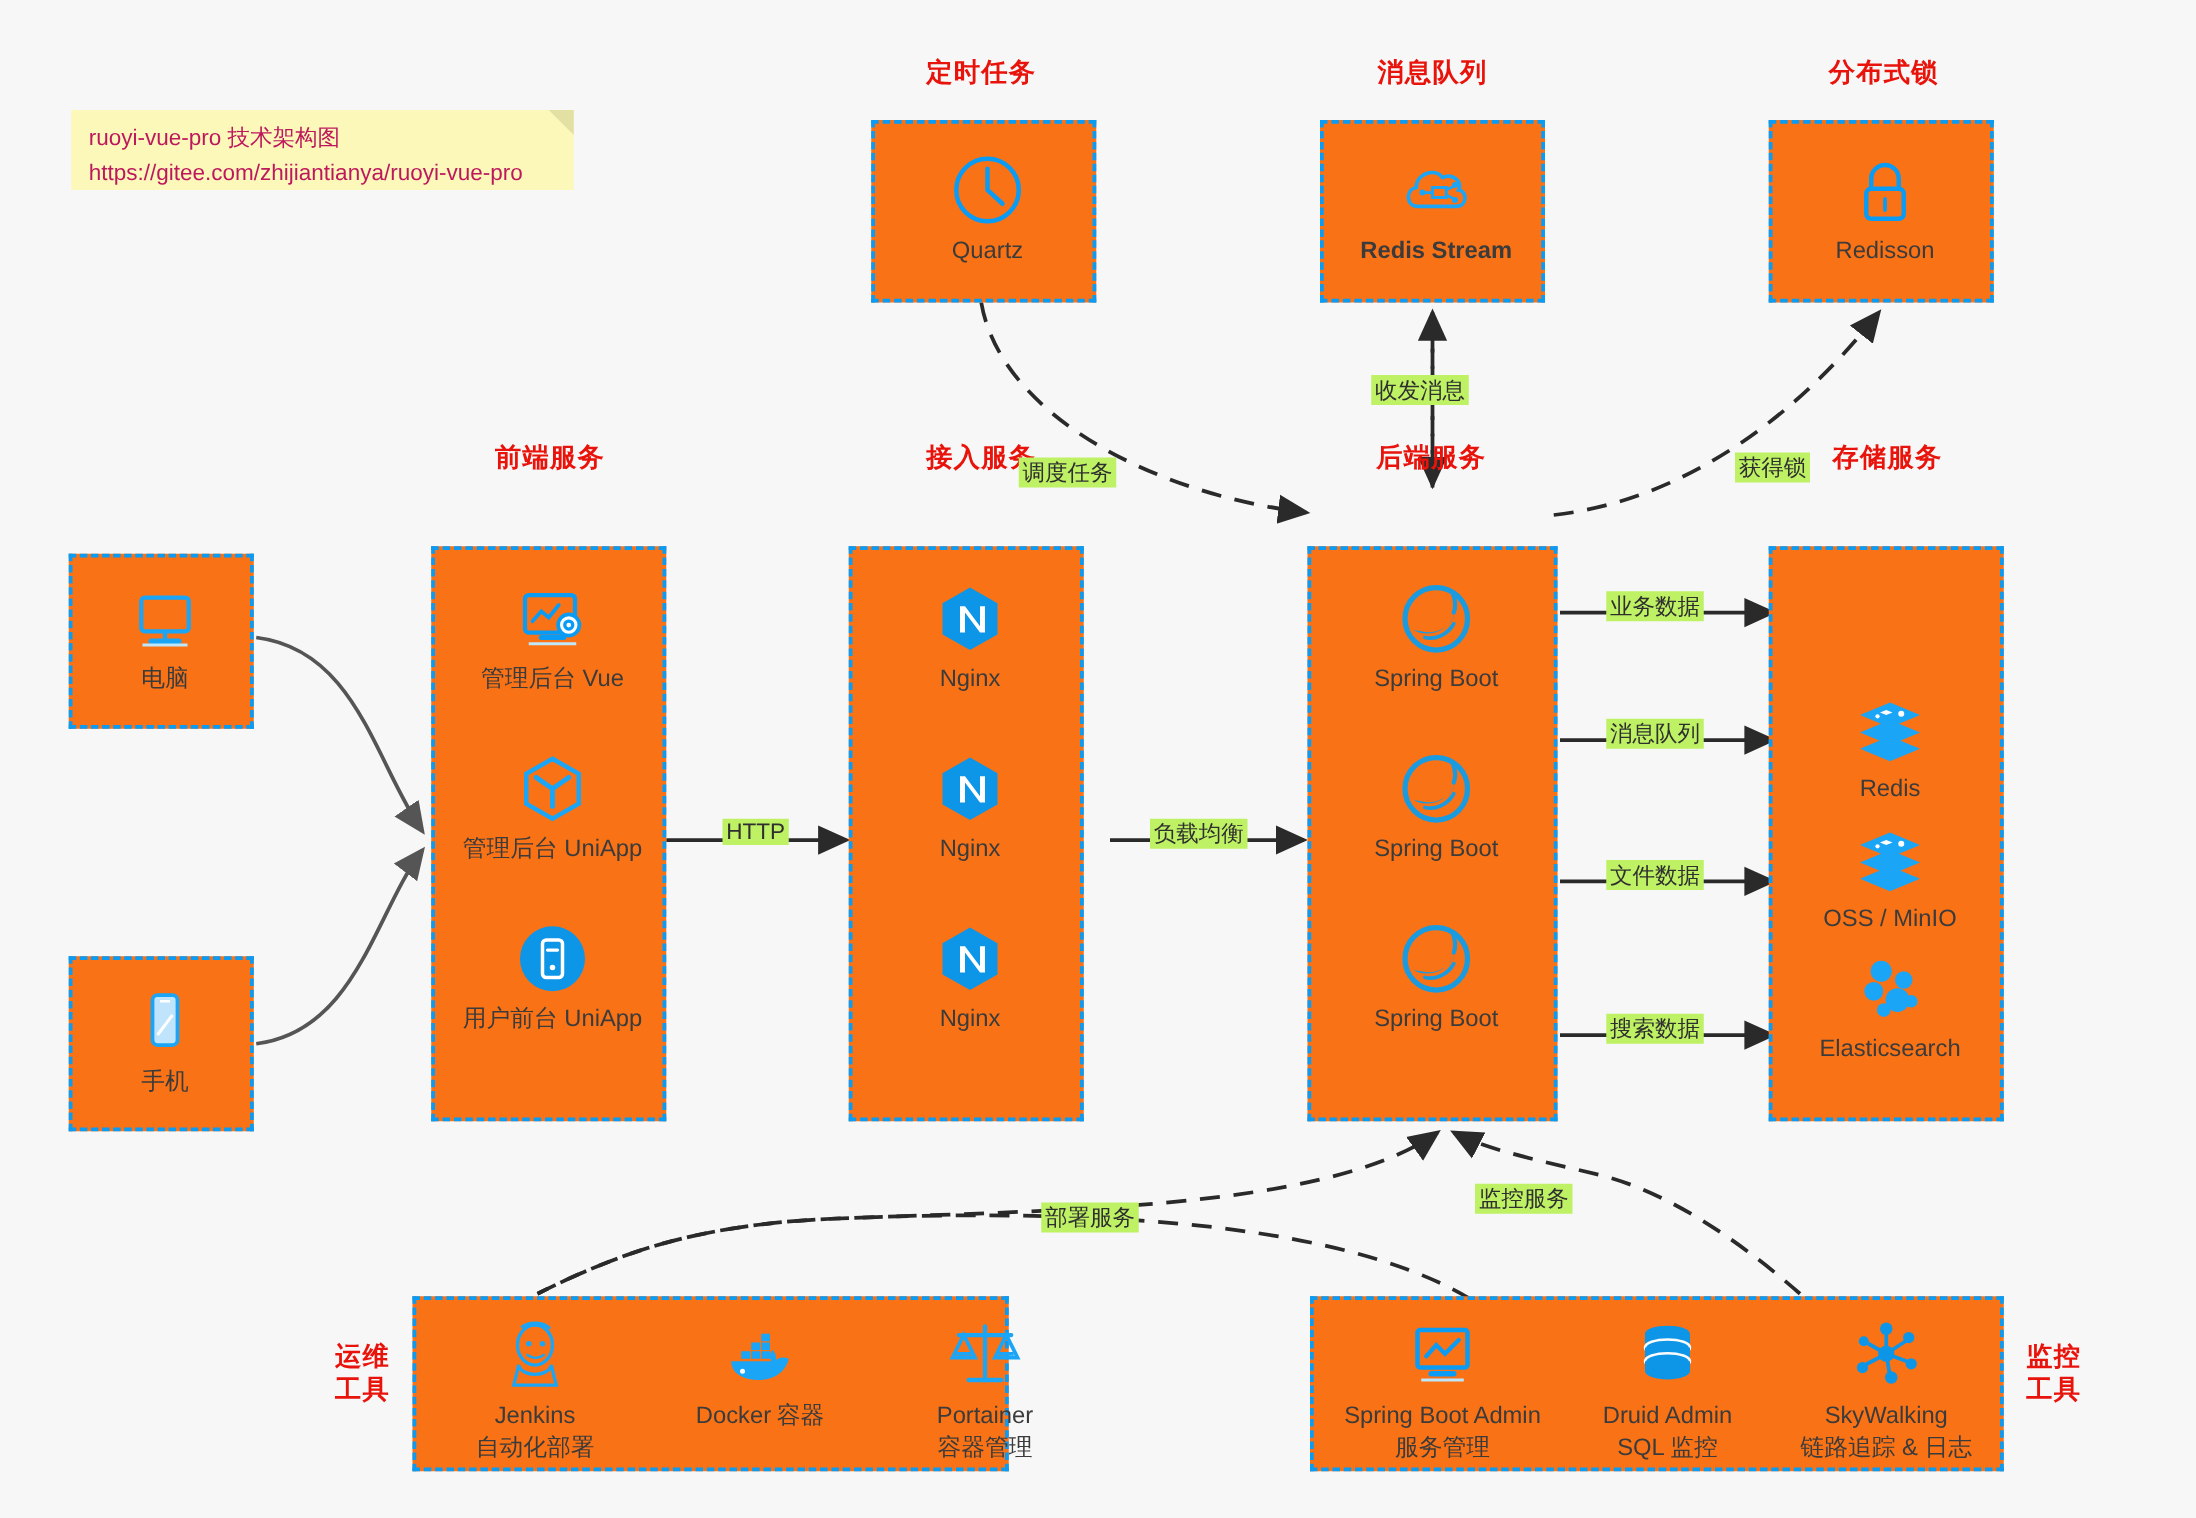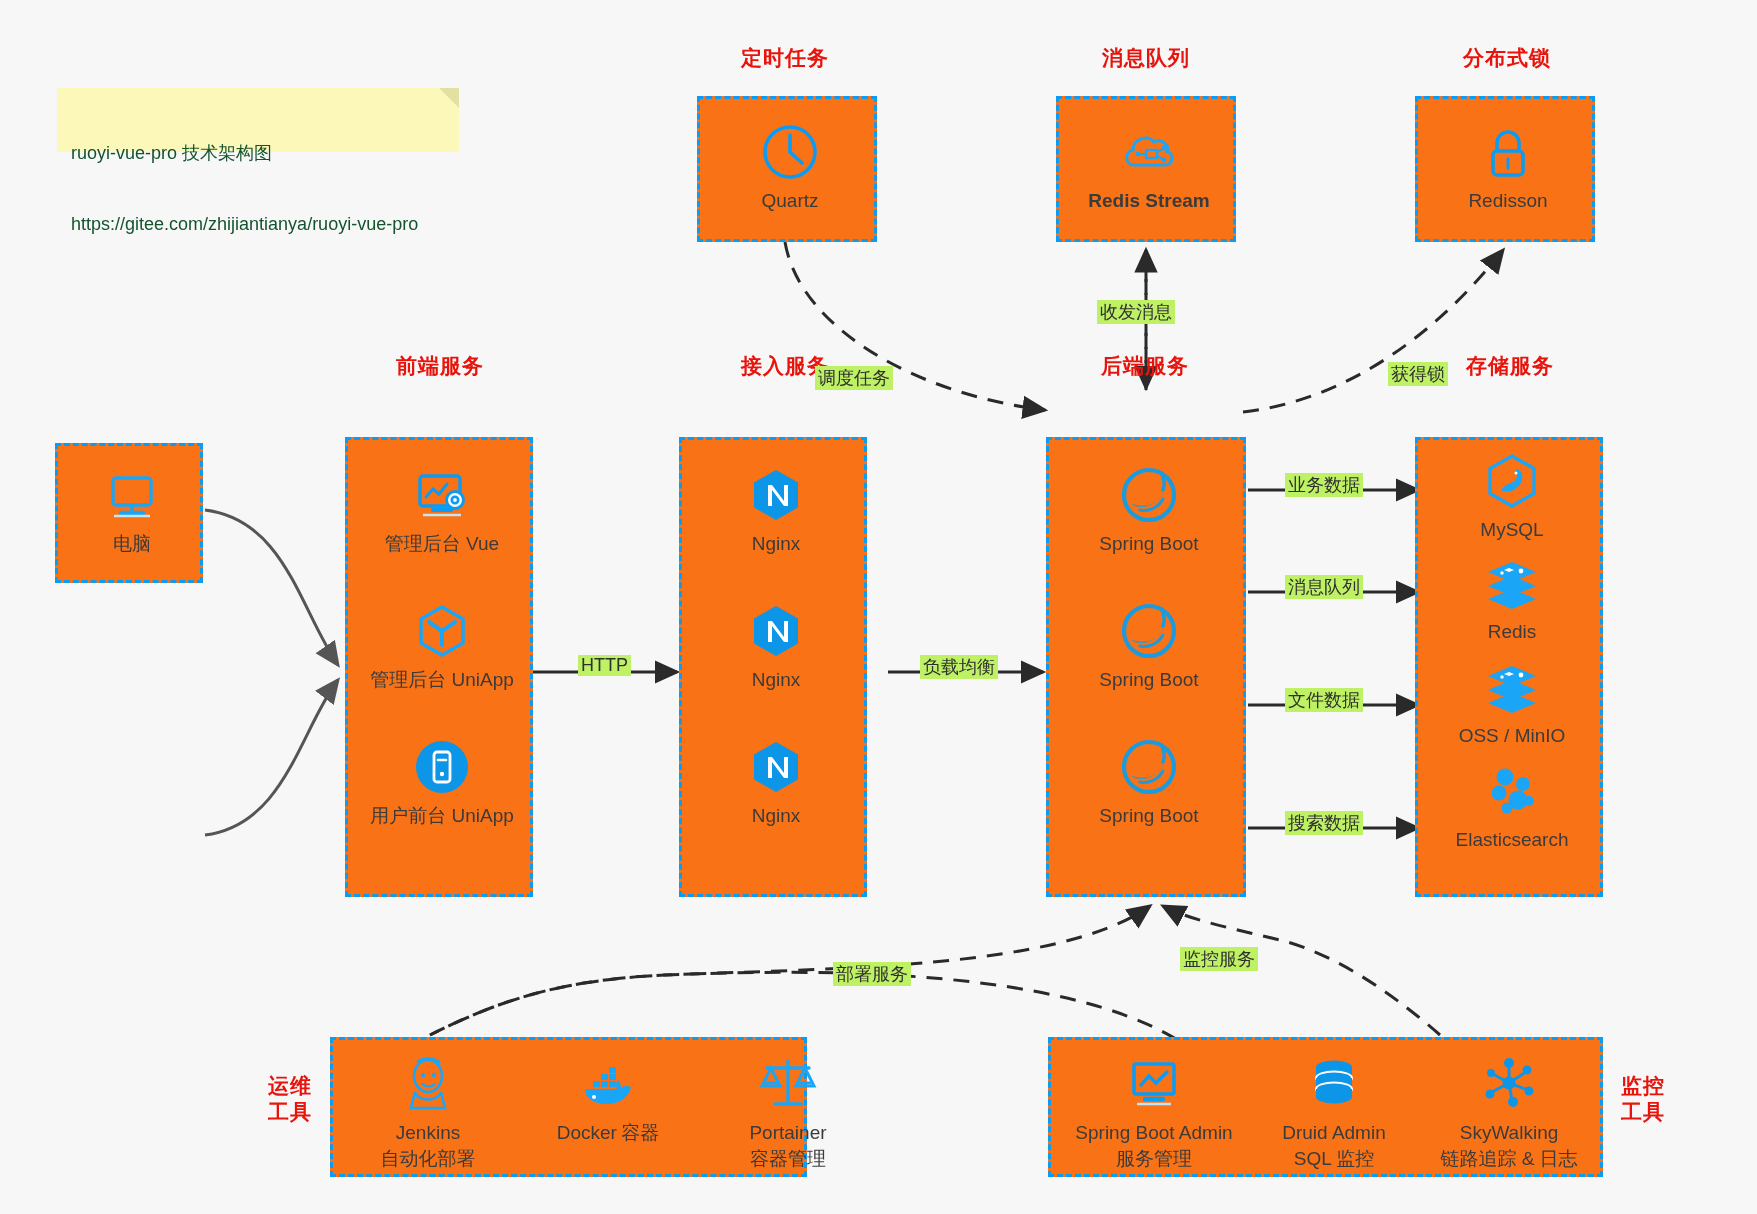--- a/index.html
+++ b/index.html
@@ -73,21 +73,21 @@
   
   .note{
     position:absolute;
     left:57px;top:88px;
     width:402px;height:64px;
     background:#fbf8ba;
     box-sizing:border-box;
     padding:9px 14px;
   }
   .note .line{
-    font-size:18px;color:#14532d;line-height:1.55;white-space:nowrap;margin-top:43px;
+    font-size:18px;color:#be185d;line-height:1.55;white-space:nowrap;
   }
   .note .fold{
     position:absolute;right:0;top:0;width:0;height:0;
     border-left:20px solid transparent;
     border-top:20px solid #e3e0a4;
   }
 </style>
 </head>
 <body>
 
@@ -188,20 +188,32 @@
           <rect x="12" y="14" width="38" height="27" rx="3" fill="none" stroke="#1aa5f7" stroke-width="3.4"></rect>
           <path d="M31 41 L31 48" stroke="#1aa5f7" stroke-width="3.4"></path>
           <path d="M20 49 L42 49" stroke="#1aa5f7" stroke-width="4.4" stroke-linecap="round"></path>
           <path d="M13 52 L49 52" stroke="#bfe7fb" stroke-width="2.4"></path>
         </svg>
       </span>
       <span class="cap">电脑</span>
     </div>
   </div>
 
+  <div class="box" style="left:55px;top:765px;width:148px;height:140px;">
+    <div class="node" style="left:-1px;top:18px;width:150px;">
+      <span class="ico">
+        <svg viewBox="0 0 62 62" width="62" height="62">
+          <rect x="21" y="10" width="20" height="40" rx="4" fill="#bfe4fb" stroke="#1aa5f7" stroke-width="3"></rect>
+          <path d="M27 15 L35 15" stroke="#ffffff" stroke-width="2"></path>
+          <path d="M25 42 L37 26" stroke="#ffffff" stroke-width="2.4"></path>
+        </svg>
+      </span>
+      <span class="cap">手机</span>
+    </div>
+  </div>
 
   <div class="grp-title" style="left:345px;top:352px;width:190px;">前端服务</div>
   <div class="box" style="left:345px;top:437px;width:188px;height:460px;">
 
     <div class="node" style="left:19px;top:24px;">
       <span class="ico">
         <svg viewBox="0 0 62 62" width="62" height="62">
           <rect x="9" y="12" width="40" height="30" rx="3" fill="none" stroke="#0a9bf5" stroke-width="3.4"></rect>
           <path d="M15 33 L22 25 L28 30 L36 20" fill="none" stroke="#0a9bf5" stroke-width="3" stroke-linecap="round"></path>
           <path d="M22 46 L40 46" stroke="#0a9bf5" stroke-width="4" stroke-linecap="round"></path>
@@ -307,30 +319,20 @@
           <path d="M22 46 C30 48 40 44 45 35" fill="none" stroke="#1a9be0" stroke-width="3" stroke-linecap="round"></path>
         </svg>
       </span>
       <span class="cap">Spring Boot</span>
     </div>
   </div>
 
   <div class="grp-title" style="left:1415px;top:352px;width:190px;">存储服务</div>
   <div class="box" style="left:1415px;top:437px;width:188px;height:460px;">
 
-    <div class="node" style="left:19px;top:10px;">
-      <span class="ico">
-        <svg viewBox="0 0 62 62" width="62" height="62">
-          <path d="M31 6 L53 18.5 L53 43.5 L31 56 L9 43.5 L9 18.5 Z" fill="none" stroke="#1aa5f7" stroke-width="3.4"></path>
-          <path d="M20 40 C27 44 38 40 41 30 C43 23 38 18 34 20 C38 24 36 31 30 33 C26 34 22 37 20 40 Z" fill="#1aa5f7"></path>
-          <circle cx="35" cy="23" r="1.5" fill="#fbfbfb"></circle>
-        </svg>
-      </span>
-      <span class="cap">MySQL</span>
-    </div>
 
     <div class="node" style="left:19px;top:112px;">
       <span class="ico">
         <svg viewBox="0 0 62 62" width="62" height="62">
           <path d="M31 10 L55 20 L31 30 L7 20 Z" fill="#1aa5f7"></path>
           <path d="M31 24 L55 34 L31 44 L7 34 Z" fill="#1aa5f7"></path>
           <path d="M31 37 L55 47 L31 57 L7 47 Z" fill="#1aa5f7"></path>
           <path d="M23 18 L28 16 L33 18 L28 20 Z" fill="#ffffff"></path>
           <circle cx="40" cy="19" r="2.4" fill="#ffffff"></circle>
           <circle cx="21" cy="21" r="1.7" fill="#ffffff"></circle>

